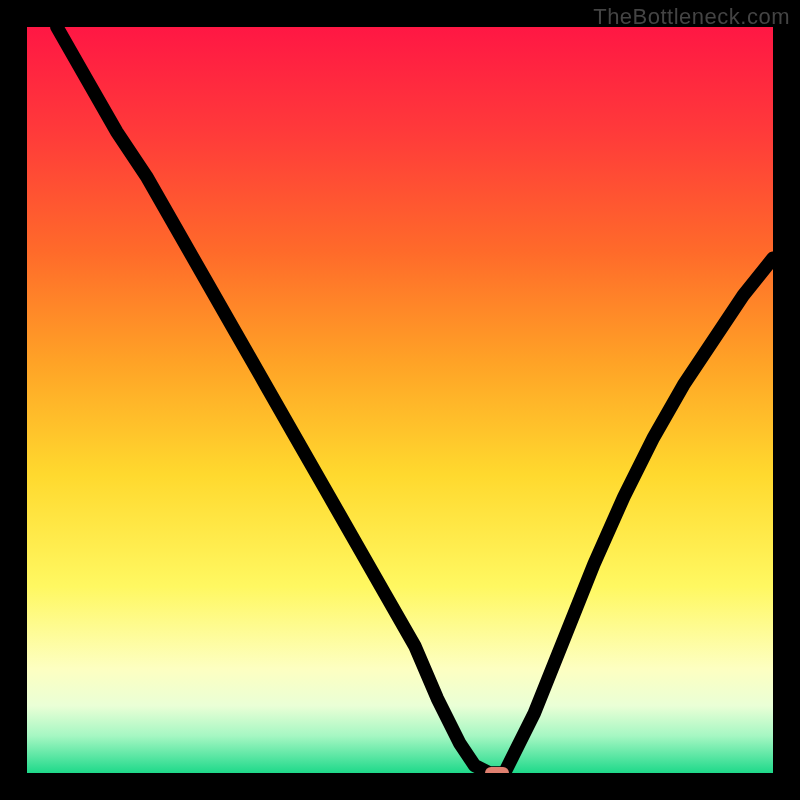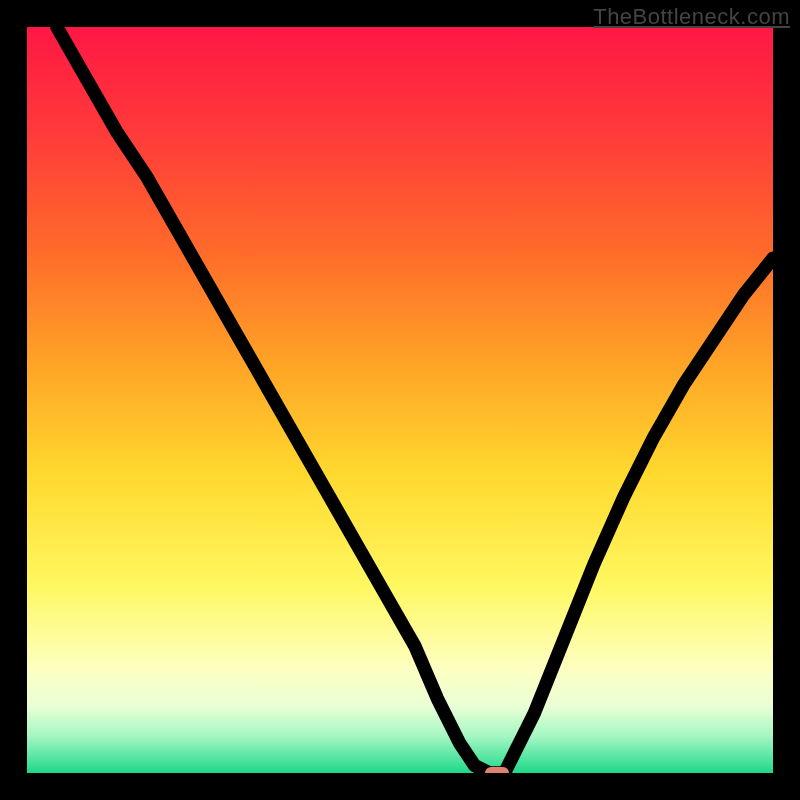--- a/index.html
+++ b/index.html
@@ -19,21 +19,20 @@
   }
   .watermark {
     position: absolute;
     top: 4px;
     right: 10px;
     color: #444;
     font-size: 22px;
     font-weight: 500;
     letter-spacing: 0.5px;
     z-index: 10;
-    text-decoration: underline;
   }
   .plot-area {
     position: absolute;
     left: 27px;
     top: 27px;
     width: 746px;
     height: 746px;
     overflow: hidden;
   }
   .gradient {

